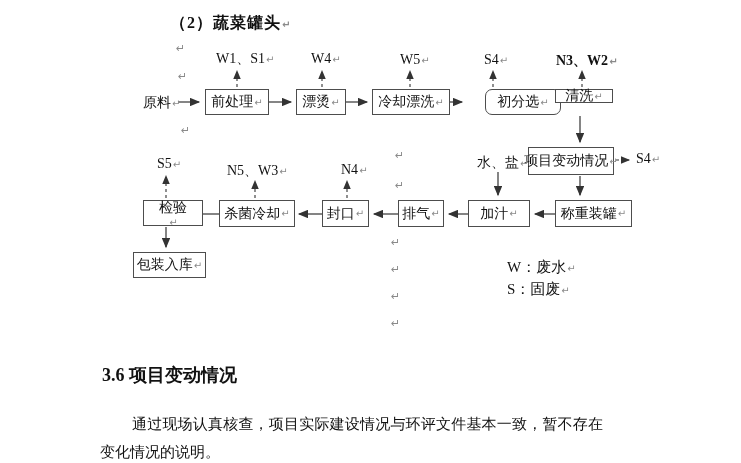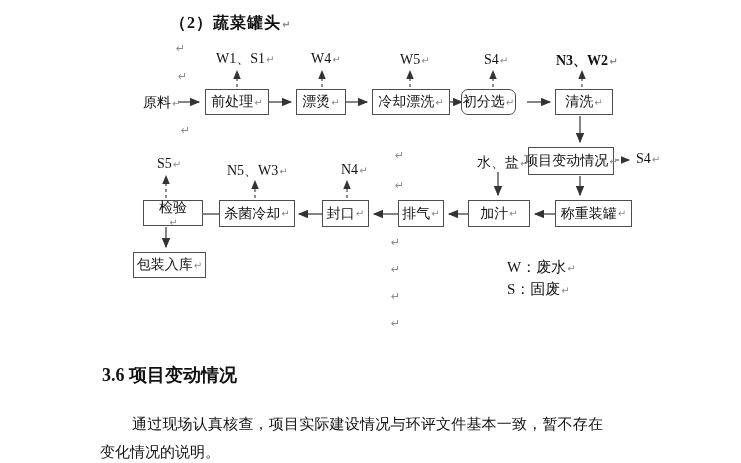--- a/index.html
+++ b/index.html
@@ -87,25 +87,25 @@
       <span class="pm">↵</span>
     </div>
   <div class="box" style="left:296px;top:89px;width:50px;height:26px;">
       <span>漂烫</span>
       <span class="pm">↵</span>
     </div>
   <div class="box" style="left:372px;top:89px;width:78px;height:26px;">
       <span>冷却漂洗</span>
       <span class="pm">↵</span>
     </div>
-  <div class="box" style="left:461px;top:89px;width:55px;height:26px;border-radius:7px;">
+  <div class="box" style="left:485px;top:89px;width:76px;height:26px;border-radius:7px;">
       <span>初分选</span>
       <span class="pm">↵</span>
     </div>
-  <div class="box" style="left:555px;top:89px;width:58px;height:26px;">
+  <div class="box" style="left:555px;top:89px;width:58px;height:14px;">
       <span>清洗</span>
       <span class="pm">↵</span>
     </div>
   <div class="box" style="left:528px;top:147px;width:86px;height:28px;">
       <span>项目变动情况</span>
       <span class="pm">↵</span>
     </div>
   <div class="box" style="left:555px;top:200px;width:77px;height:27px;">
       <span>称重装罐</span>
       <span class="pm">↵</span>

